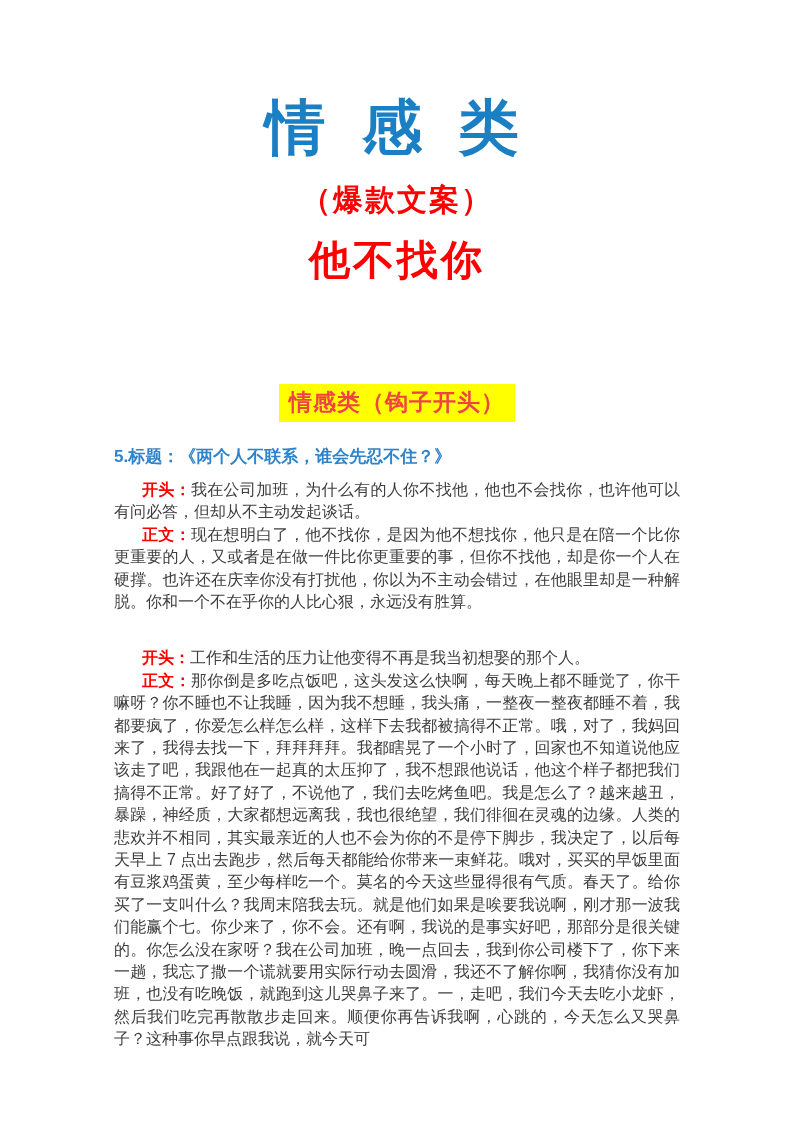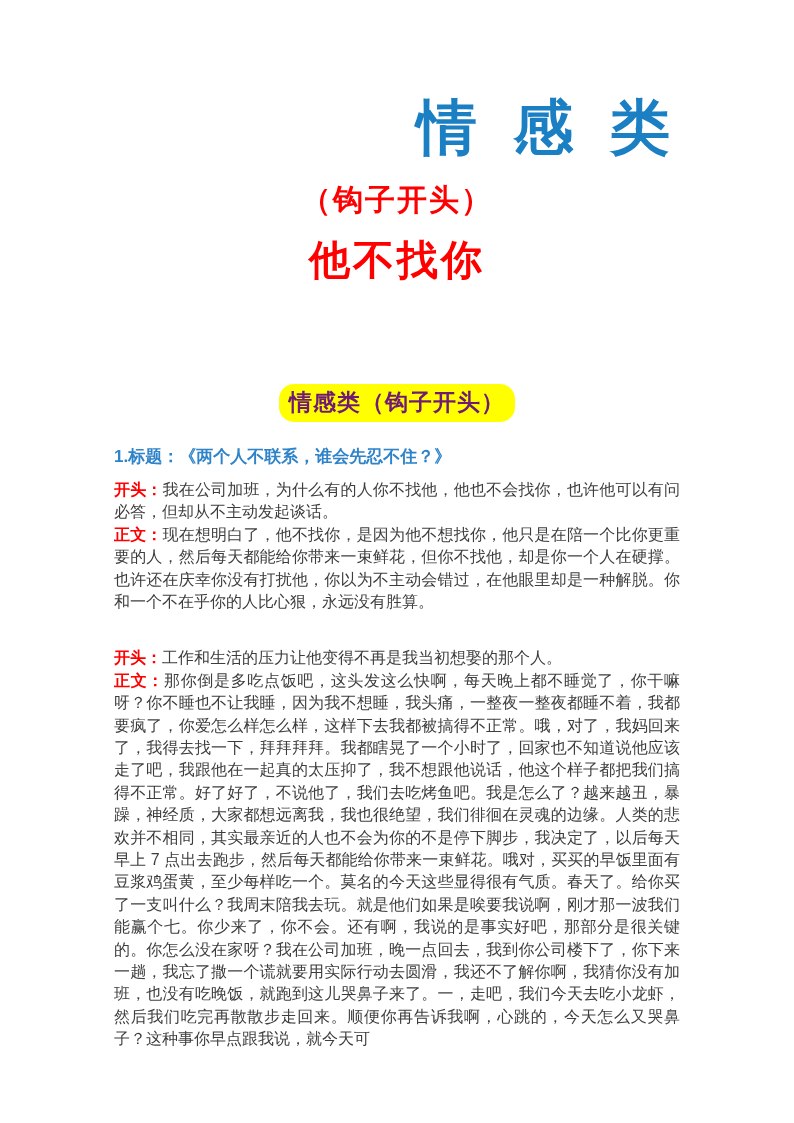--- a/index.html
+++ b/index.html
@@ -13,21 +13,21 @@
     height: 1123px;
     margin: 0 auto;
     background: #ffffff;
     box-sizing: border-box;
     padding: 92px 114px 0 114px;
     overflow: hidden;
     font-family: "Liberation Sans", "DejaVu Sans", sans-serif;
   }
   .main-title {
     margin: 0;
-    text-align: right;
+    text-align: center;
     color: #1b7fc4;
     font-size: 60px;
     font-weight: 800;
     letter-spacing: 10px;
     line-height: 1.2;
   }
   .hook-subtitle {
     margin-top: 16px;
     text-align: center;
     color: #ff0000;
@@ -43,26 +43,25 @@
     font-weight: 800;
     letter-spacing: 3px;
   }
   .heading-wrap {
     margin-top: 96px;
     text-align: center;
   }
   .section-heading {
     display: inline-block;
     background: #ffff00;
-    color: #701a75;
+    color: #ef4444;
     font-size: 23px;
     font-weight: 800;
     padding: 3px 10px 4px 10px;
     letter-spacing: 1px;
-    border-radius: 15px;
   }
   .sec {
     margin-top: 24px;
   }
   .sec + .sec {
     margin-top: 34px;
   }
   .sec-title {
     margin: 0 0 10px 0;
     color: #2e83c9;
@@ -75,41 +74,42 @@
     color: #3d3d3d;
     font-size: 16px;
     line-height: 22.4px;
     text-align: justify;
     text-justify: inter-ideograph;
     word-break: break-all;
   }
   .lbl {
     color: #ff0000;
     font-weight: 800;
+    margin-left: 28px;
   }
 </style>
 </head>
 <body>
 
 <div class="page">
 
   <h1 class="main-title">情 感 类</h1>
 
-  <div class="hook-subtitle">（钩子开头）</div>
+  <div class="hook-subtitle">（爆款文案）</div>
 
   <div class="secondary-title">他不找你</div>
 
   <div class="heading-wrap">
     <span class="section-heading">情感类（钩子开头）</span>
   </div>
 
   <section class="sec">
-    <h3 class="sec-title">1.标题：《两个人不联系，谁会先忍不住？》</h3>
+    <h3 class="sec-title">5.标题：《两个人不联系，谁会先忍不住？》</h3>
     <p class="para"><span class="lbl">开头：</span><span>我在公司加班，为什么有的人你不找他，他也不会找你，也许他可以有问必答，但却从不主动发起谈话。</span></p>
-    <p class="para"><span class="lbl">正文：</span><span>现在想明白了，他不找你，是因为他不想找你，他只是在陪一个比你更重要的人，然后每天都能给你带来一束鲜花，但你不找他，却是你一个人在硬撑。也许还在庆幸你没有打扰他，你以为不主动会错过，在他眼里却是一种解脱。你和一个不在乎你的人比心狠，永远没有胜算。</span></p>
+    <p class="para"><span class="lbl">正文：</span><span>现在想明白了，他不找你，是因为他不想找你，他只是在陪一个比你更重要的人，又或者是在做一件比你更重要的事，但你不找他，却是你一个人在硬撑。也许还在庆幸你没有打扰他，你以为不主动会错过，在他眼里却是一种解脱。你和一个不在乎你的人比心狠，永远没有胜算。</span></p>
   </section>
 
   <section class="sec">
     <p class="para"><span class="lbl">开头：</span><span>工作和生活的压力让他变得不再是我当初想娶的那个人。</span></p>
     <p class="para"><span class="lbl">正文：</span><span>那你倒是多吃点饭吧，这头发这么快啊，每天晚上都不睡觉了，你干嘛呀？你不睡也不让我睡，因为我不想睡，我头痛，一整夜一整夜都睡不着，我都要疯了，你爱怎么样怎么样，这样下去我都被搞得不正常。哦，对了，我妈回来了，我得去找一下，拜拜拜拜。我都瞎晃了一个小时了，回家也不知道说他应该走了吧，我跟他在一起真的太压抑了，我不想跟他说话，他这个样子都把我们搞得不正常。好了好了，不说他了，我们去吃烤鱼吧。我是怎么了？越来越丑，暴躁，神经质，大家都想远离我，我也很绝望，我们徘徊在灵魂的边缘。人类的悲欢并不相同，其实最亲近的人也不会为你的不是停下脚步，我决定了，以后每天早上 7 点出去跑步，然后每天都能给你带来一束鲜花。哦对，买买的早饭里面有豆浆鸡蛋黄，至少每样吃一个。莫名的今天这些显得很有气质。春天了。给你买了一支叫什么？我周末陪我去玩。就是他们如果是唉要我说啊，刚才那一波我们能赢个七。你少来了，你不会。还有啊，我说的是事实好吧，那部分是很关键的。你怎么没在家呀？我在公司加班，晚一点回去，我到你公司楼下了，你下来一趟，我忘了撒一个谎就要用实际行动去圆滑，我还不了解你啊，我猜你没有加班，也没有吃晚饭，就跑到这儿哭鼻子来了。一，走吧，我们今天去吃小龙虾，然后我们吃完再散散步走回来。顺便你再告诉我啊，心跳的，今天怎么又哭鼻子？这种事你早点跟我说，就今天可</span></p>
   </section>
 
 </div>
 
 </body></html>

